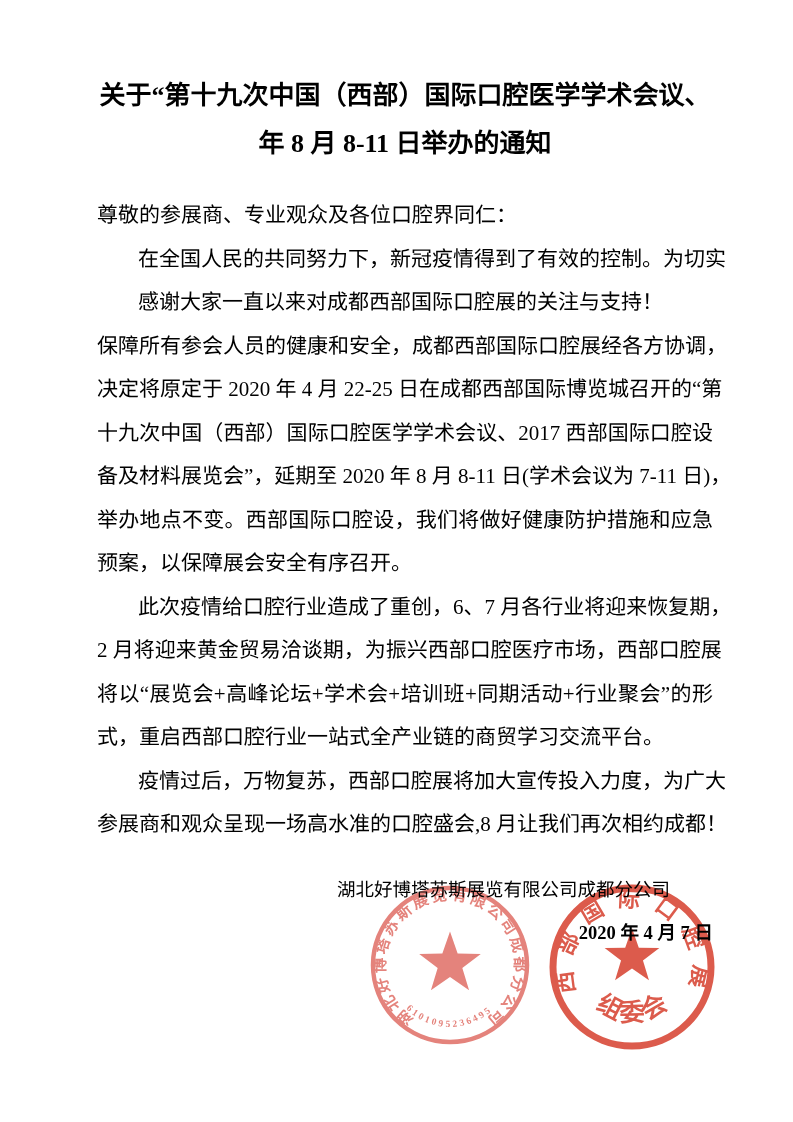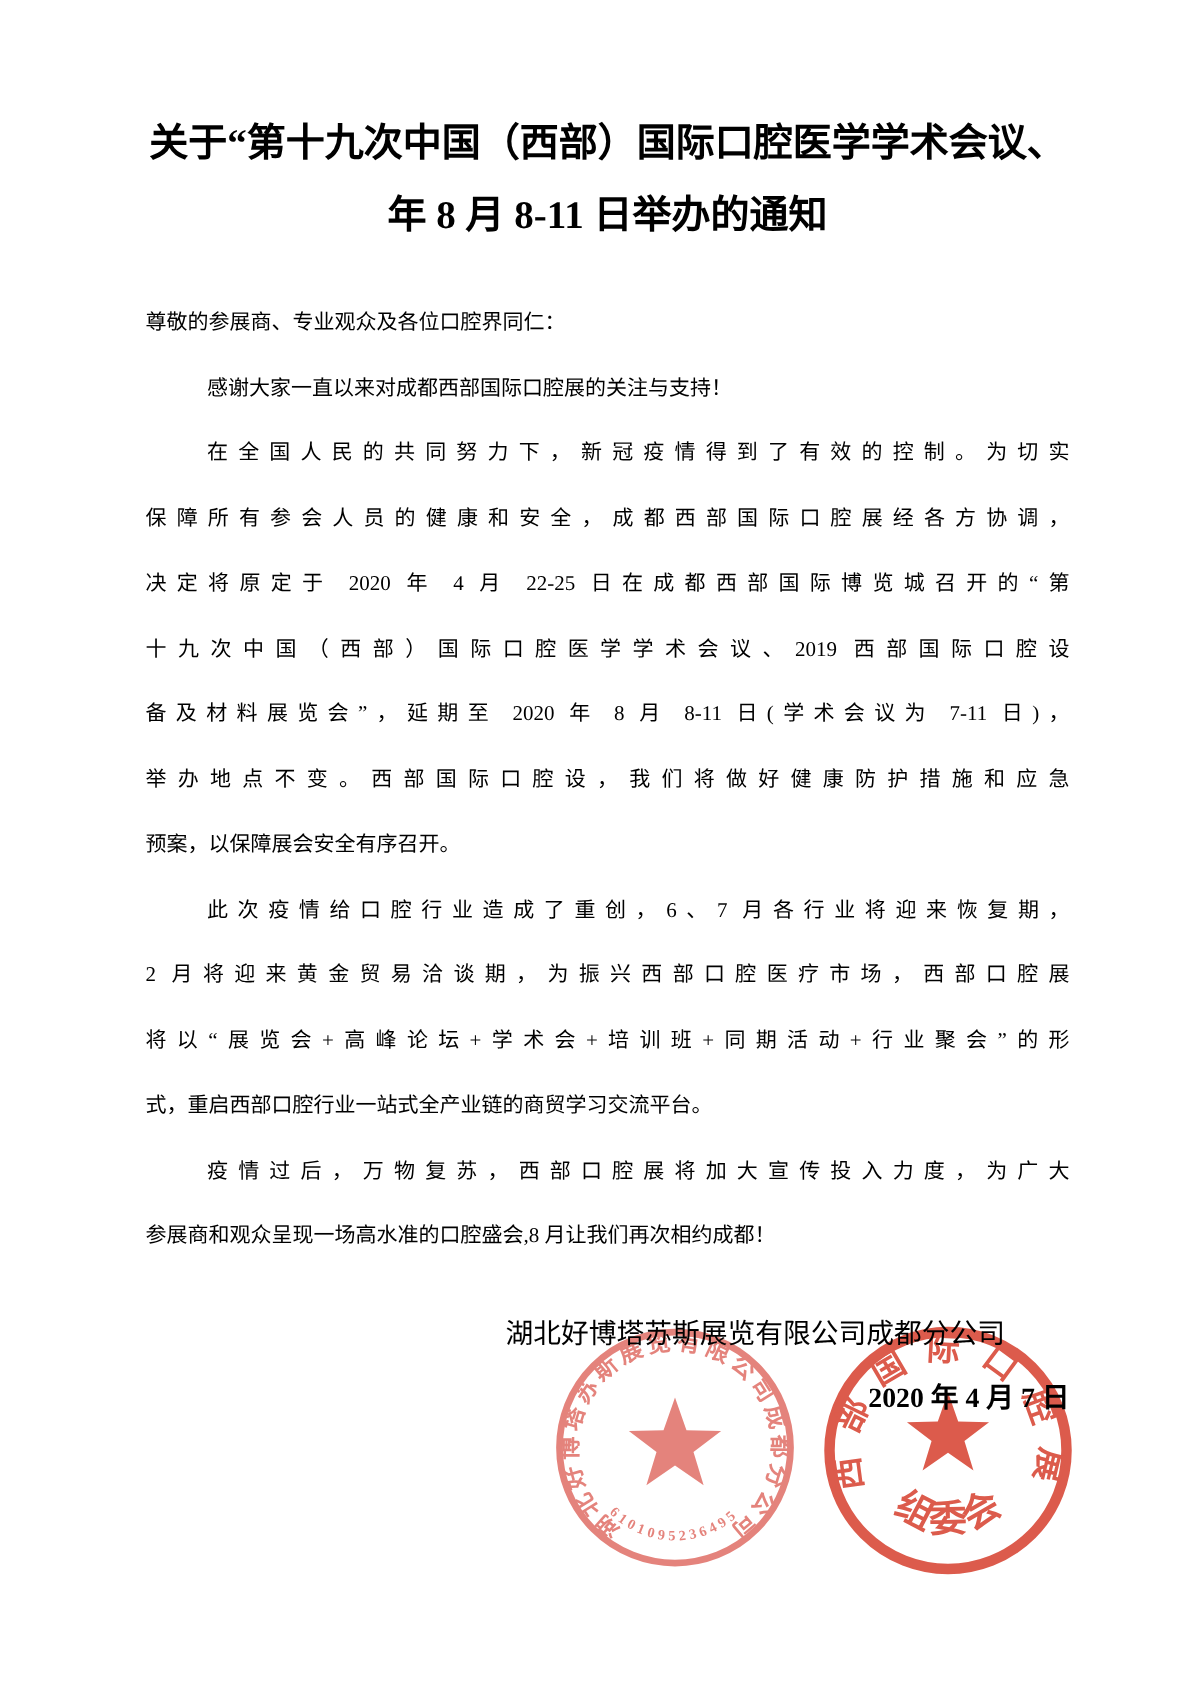--- a/index.html
+++ b/index.html
@@ -16,21 +16,21 @@
   
   .title{
     margin:72px 0 0 0;
     font-size:26px;font-weight:700;
     line-height:48px;text-align:center;
     letter-spacing:0;
   }
   .title-line{white-space:nowrap;}
 
   
-  .body{margin-top:26px;font-size:14px;line-height:43.5px;font-family:Liberation Serif, serif;}
+  .body{margin-top:26px;font-size:21px;line-height:43.5px;font-family:Liberation Serif, serif;}
   .bline{
     white-space:nowrap;
     text-align:justify;text-align-last:justify;
   }
   .bline.plain{text-align:left;text-align-last:left;}
   .bline.indent{padding-left:41px;}
 
   
   .sig{margin-top:22px;font-size:18.5px;line-height:43px;text-align:right;}
   .sig-line{white-space:nowrap;}
@@ -54,25 +54,25 @@
 <div class="page">
   <div class="content">
 
     <h1 class="title">
         <div class="title-line">关于“第十九次中国（西部）国际口腔医学学术会议、</div>
         <div class="title-line">年 8 月 8-11 日举办的通知</div>
       </h1>
 
     <div class="body">
         <div class="bline plain">尊敬的参展商、专业观众及各位口腔界同仁：</div>
+        <div class="bline indent">在全国人民的共同努力下，新冠疫情得到了有效的控制。为切实</div>
         <div class="bline indent plain">感谢大家一直以来对成都西部国际口腔展的关注与支持！</div>
-        <div class="bline indent">在全国人民的共同努力下，新冠疫情得到了有效的控制。为切实</div>
         <div class="bline">保障所有参会人员的健康和安全，成都西部国际口腔展经各方协调，</div>
         <div class="bline">决定将原定于 2020 年 4 月 22-25 日在成都西部国际博览城召开的“第</div>
-        <div class="bline">十九次中国（西部）国际口腔医学学术会议、2019 西部国际口腔设</div>
+        <div class="bline">十九次中国（西部）国际口腔医学学术会议、2017 西部国际口腔设</div>
         <div class="bline">备及材料展览会”，延期至 2020 年 8 月 8-11 日(学术会议为 7-11 日)，</div>
         <div class="bline">举办地点不变。西部国际口腔设，我们将做好健康防护措施和应急</div>
         <div class="bline plain">预案，以保障展会安全有序召开。</div>
         <div class="bline indent">此次疫情给口腔行业造成了重创，6、7 月各行业将迎来恢复期，</div>
         <div class="bline">2 月将迎来黄金贸易洽谈期，为振兴西部口腔医疗市场，西部口腔展</div>
         <div class="bline">将以“展览会+高峰论坛+学术会+培训班+同期活动+行业聚会”的形</div>
         <div class="bline plain">式，重启西部口腔行业一站式全产业链的商贸学习交流平台。</div>
         <div class="bline indent">疫情过后，万物复苏，西部口腔展将加大宣传投入力度，为广大</div>
         <div class="bline plain">参展商和观众呈现一场高水准的口腔盛会,8 月让我们再次相约成都！</div>
       </div>

